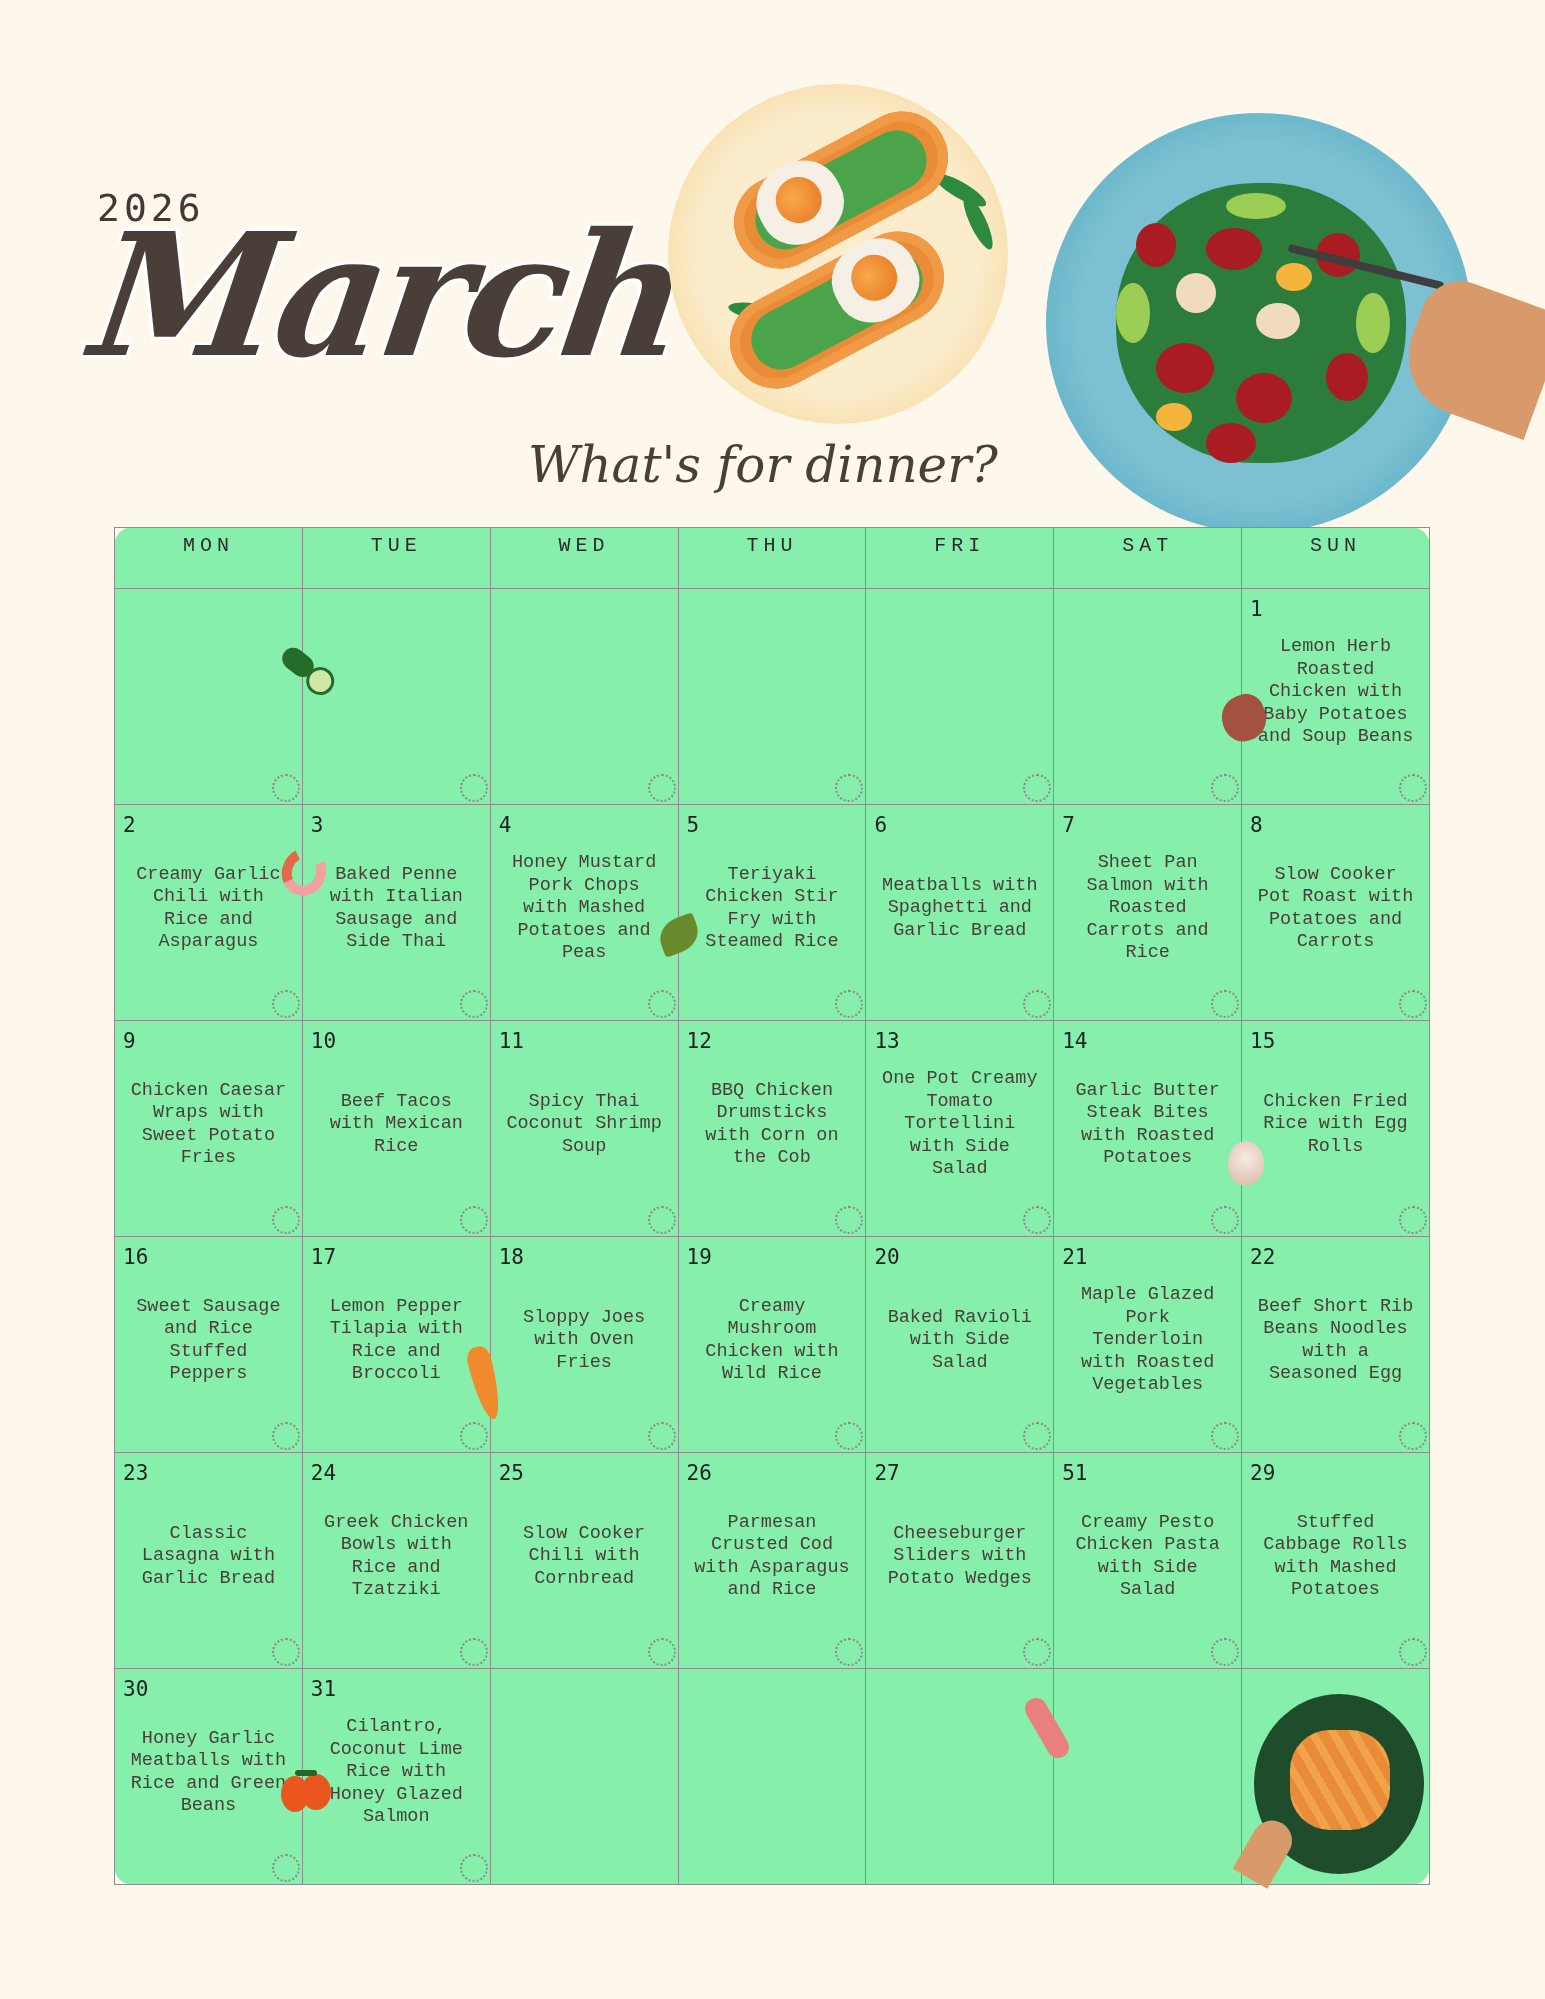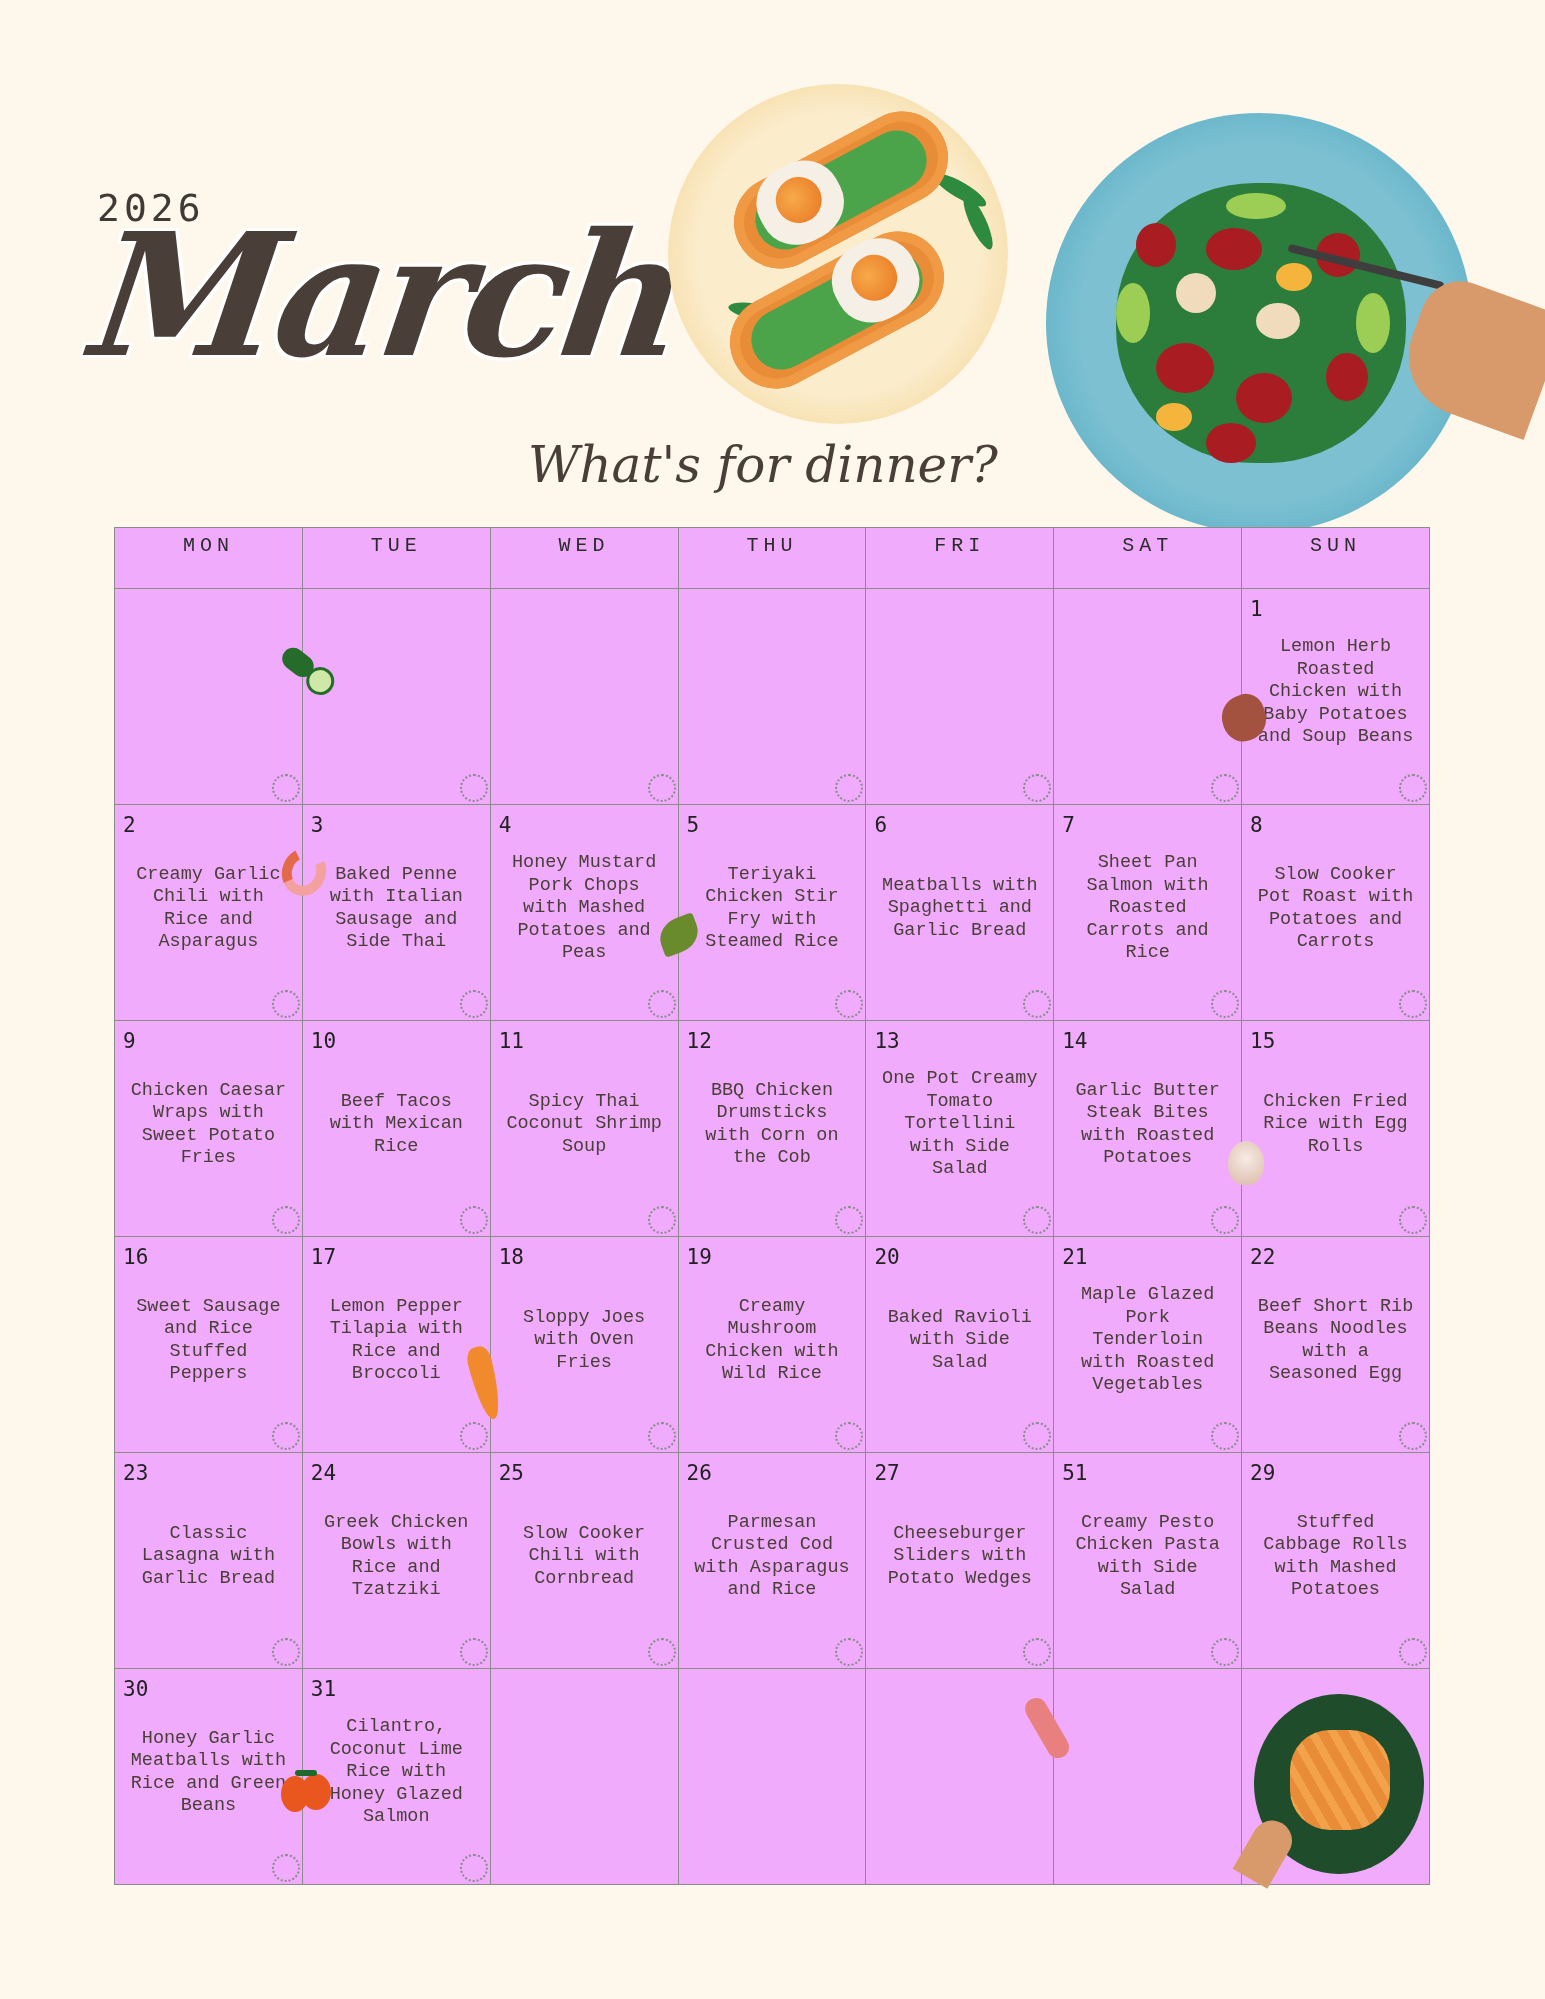--- a/index.html
+++ b/index.html
@@ -59,21 +59,21 @@
     background: #2c7d3c;
   }
   .dot { position: absolute; border-radius: 50%; }
   .hand {
     position: absolute; left: 1410px; top: 290px; width: 140px; height: 130px;
     background: #d89a6a; border-radius: 40px 0 0 60px; transform: rotate(20deg);
   }
 
   .calendar {
     position: absolute; left: 114px; top: 527px; width: 1316px;
-    border-collapse: collapse; table-layout: fixed; background: #f0abfc;
+    border-collapse: collapse; table-layout: fixed; background: #86efac; border-radius: 19px;
   }
   .calendar td, .calendar th { border: 1.5px solid #8c8c8c; padding: 0; }
   .calendar th {
     height: 54px; font-weight: normal; font-size: 20px; letter-spacing: 5px;
     color: #2b2b2b; vertical-align: top; padding-top: 6px;
     font-family: "Liberation Mono", monospace;
   }
   .calendar td { height: 215px; vertical-align: top; position: relative; }
   .day-num {
     position: absolute; left: 8px; top: 8px; font-size: 21px; color: #222;

